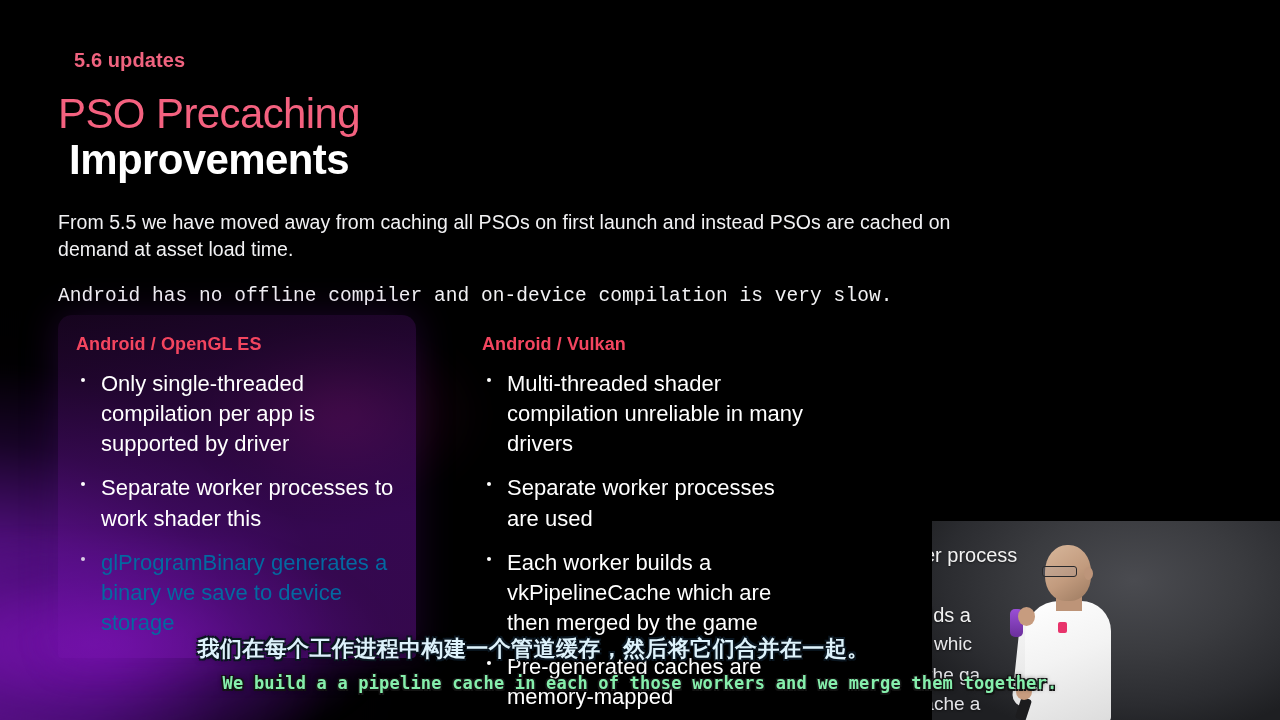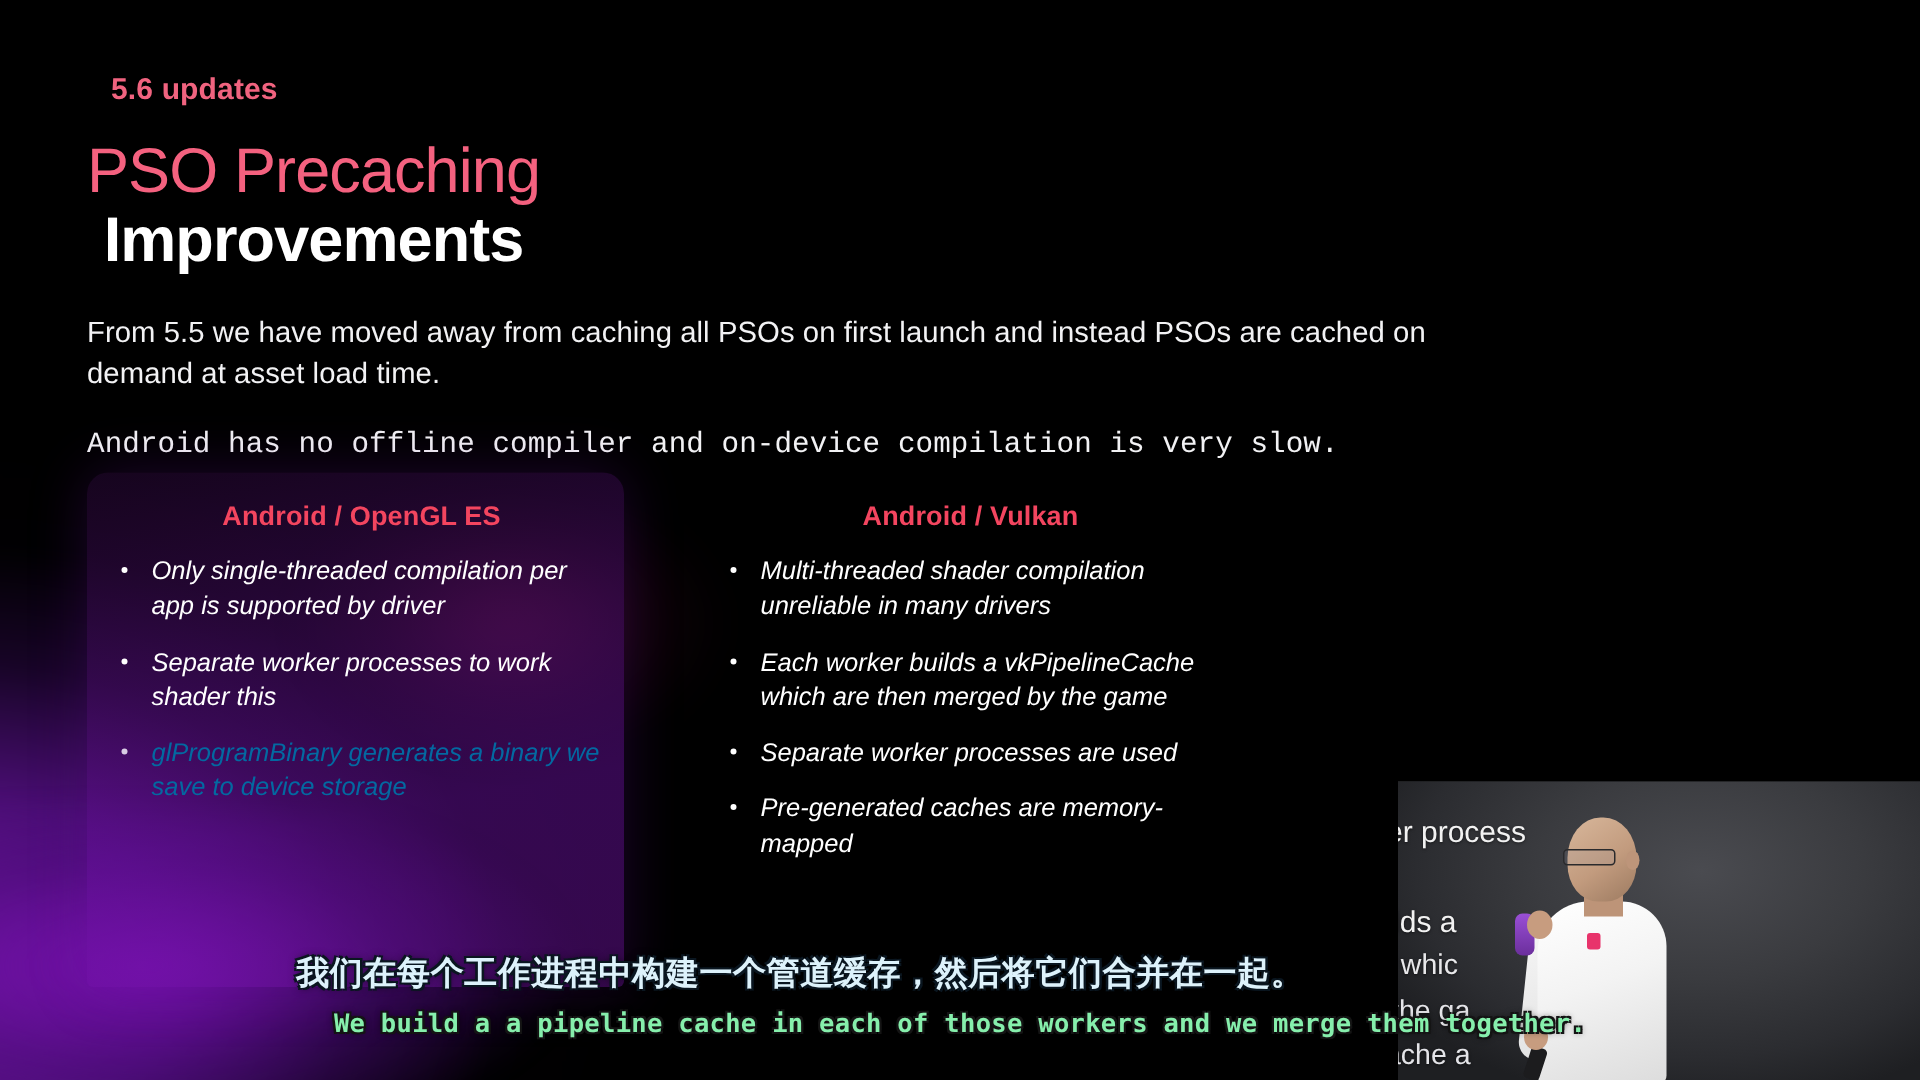--- a/index.html
+++ b/index.html
@@ -129,35 +129,33 @@
   }
   .col-left  { left: 76px;  top: 334px; width: 330px; }
   .col-right { left: 482px; top: 334px; width: 330px; }
 
   .col-head {
     font-size: 18px;
     font-weight: bold;
     color: #f3455f;
     margin: 0 0 14px 0;
     letter-spacing: 0.1px;
-    text-align: center;
   }
   ul.bullets {
     list-style: none;
     margin: 0;
     padding: 0;
   }
   ul.bullets li {
     position: relative;
     padding-left: 25px;
     margin-bottom: 14px;
     color: #ffffff;
-    font-size: 17px;
+    font-size: 22px;
     line-height: 1.37;
-    font-style: italic;
   }
   ul.bullets li::before {
     content: "";
     position: absolute;
     left: 5px;
     top: 9px;
     width: 4px;
     height: 4px;
     border-radius: 50%;
     background: #ffffff;
@@ -357,22 +355,22 @@
       <li>Only single-threaded compilation per app is supported by driver</li>
       <li>Separate worker processes to work shader this</li>
       <li class="dim">glProgramBinary generates a binary we save to device storage</li>
     </ul>
   </div>
 
   <div class="col col-right">
     <div class="col-head">Android / Vulkan</div>
     <ul class="bullets">
       <li>Multi-threaded shader compilation unreliable in many drivers</li>
+      <li>Separate worker processes are used</li>
       <li>Each worker builds a vkPipelineCache which are then merged by the game</li>
-      <li>Separate worker processes are used</li>
       <li>Pre-generated caches are memory-mapped</li>
     </ul>
   </div>
 
   <div class="pip">
     <div class="pip-bg"></div>
     <div class="pip-slidetext pst-1">ker process</div>
     <div class="pip-slidetext pst-2">builds a</div>
     <div class="pip-slidetext pst-3">che whic</div>
     <div class="pip-slidetext pst-4">by the ga</div>

